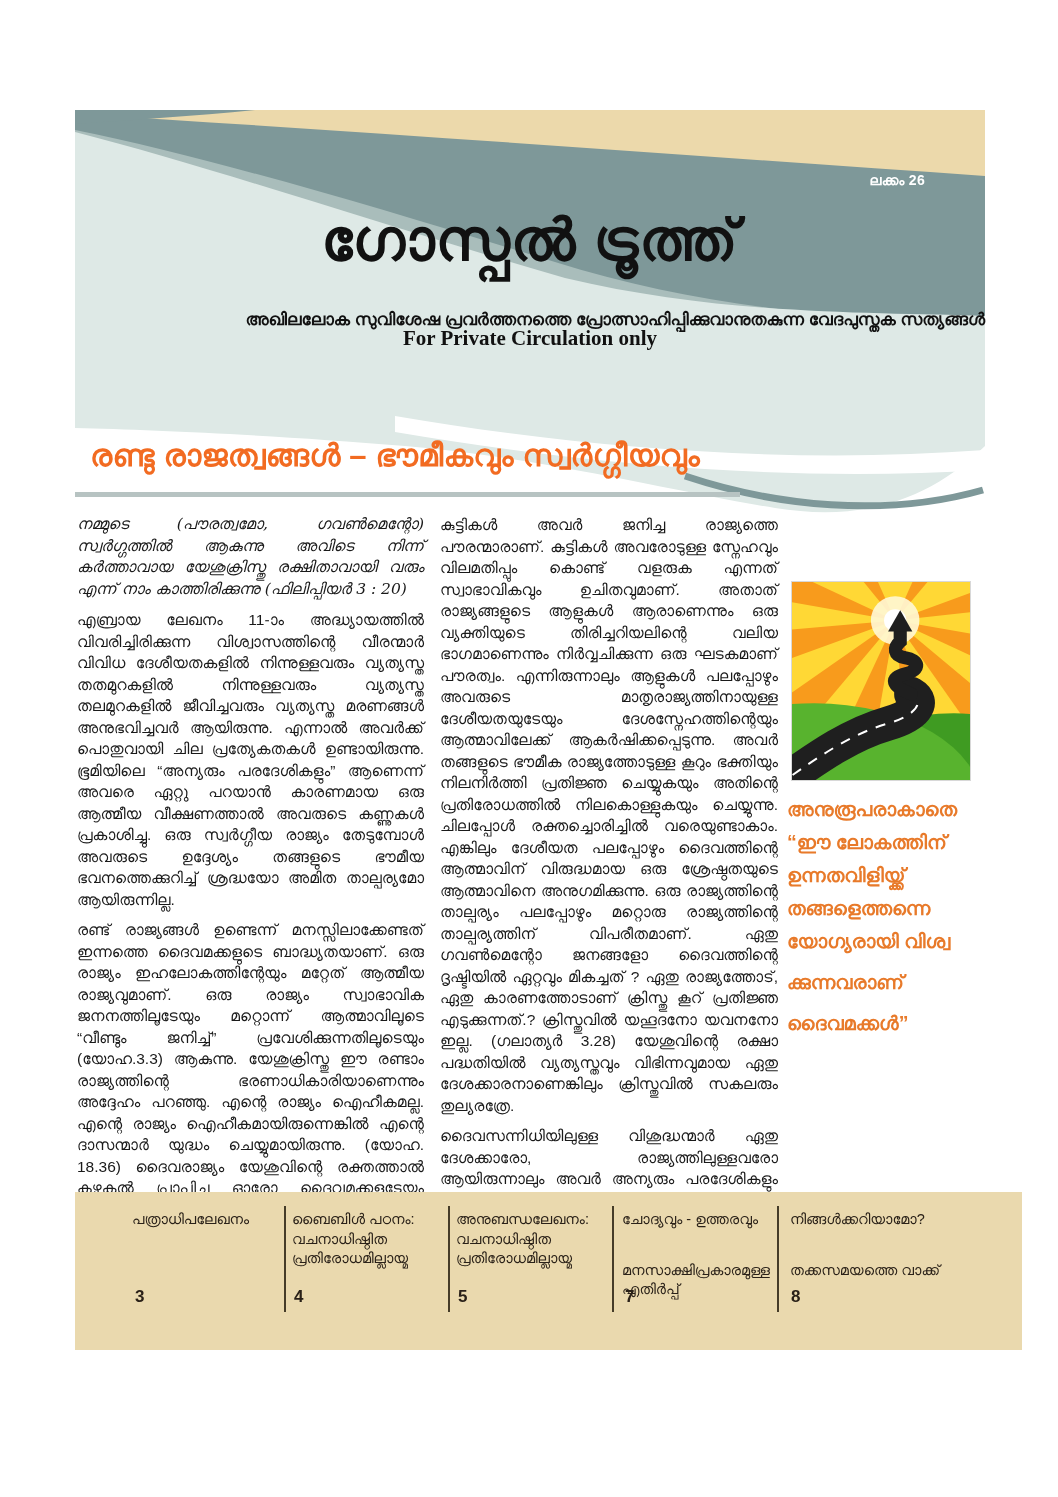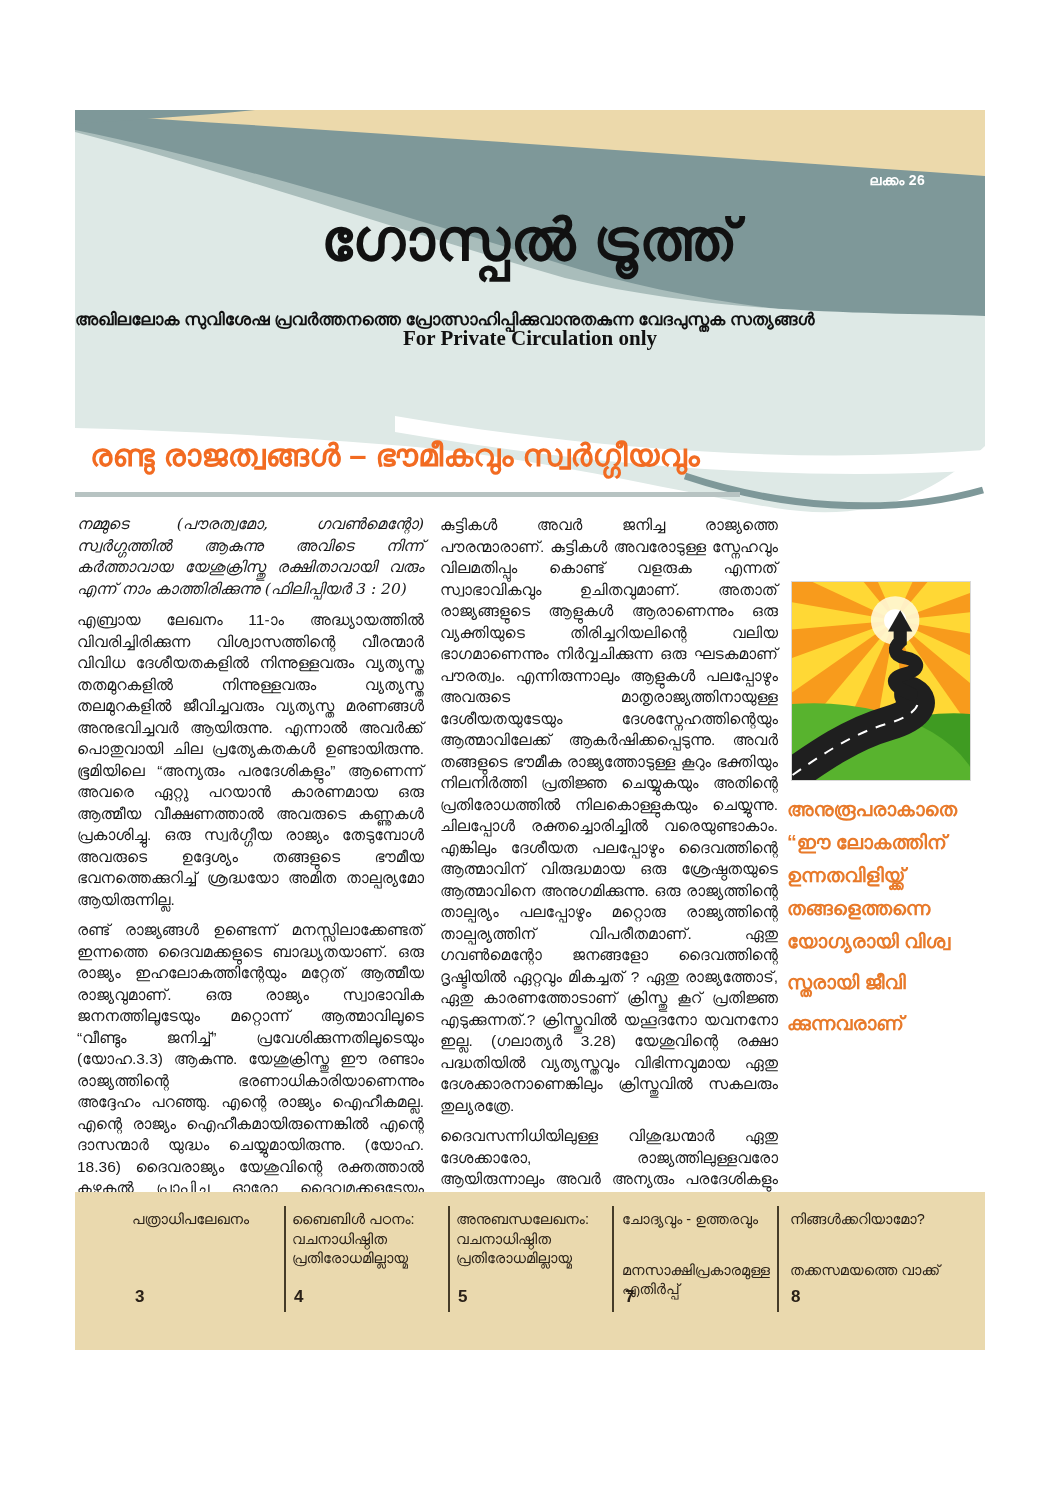--- a/index.html
+++ b/index.html
@@ -4,21 +4,21 @@
 <style>
   html,body{margin:0;padding:0;background:#fff;}
   .page{position:relative;width:1058px;height:1497px;background:#ffffff;overflow:hidden;
         font-family:"Liberation Sans",sans-serif;color:#1a1a1a;}
   
   .masthead{position:absolute;left:75px;top:110px;width:910px;height:410px;}
   .masthead svg{position:absolute;left:0;top:0;width:100%;height:100%;}
   .issue{position:absolute;top:62px;right:60px;color:#ffffff;font-weight:bold;font-size:14px;letter-spacing:.3px;}
   .m-title{position:absolute;left:0;top:96px;width:100%;text-align:center;margin:0;
            font-size:58px;font-weight:bold;color:#111;letter-spacing:1px;}
-  .m-sub{position:absolute;left:0;top:200px;width:100%;text-align:left;
+  .m-sub{position:absolute;left:0;top:200px;width:100%;text-align:right;
          font-size:17px;font-weight:bold;color:#111;}
   .m-circ{position:absolute;left:0;top:216px;width:100%;text-align:center;
           font-family:"Liberation Serif",serif;font-weight:bold;font-size:21px;color:#111;}
   
   .headline{position:absolute;left:90px;top:438px;margin:0;z-index:3;
             font-size:31px;font-weight:bold;color:#f26b21;letter-spacing:.2px;}
   .rule{position:absolute;left:75px;top:492px;width:665px;height:5px;background:#b7c3c2;z-index:3;}
   
   .col{position:absolute;top:514px;font-size:15.5px;line-height:21.5px;text-align:justify;z-index:3;}
   .col p{margin:0 0 9px 0;}
@@ -27,21 +27,21 @@
   .intro{font-family:"DejaVu Serif","Liberation Serif",serif;font-style:italic;font-size:15.5px;}
   
   .illus{position:absolute;left:791px;top:581px;width:178px;height:198px;z-index:3;
          border:1px solid #d8d8d8;background:#ffd835;}
   .illus svg{display:block;width:100%;height:100%;}
   .pullquote{position:absolute;left:787px;top:793px;width:205px;z-index:3;
              color:#e87a2a;font-weight:bold;font-size:19.5px;line-height:33px;}
   .pullquote span{display:block;}
   .pq-gap{margin-top:8px;}
   
-  .footer{position:absolute;left:75px;top:1192px;width:910px;height:158px;background:#ead9ae;z-index:3;}
+  .footer{position:absolute;left:75px;top:1192px;width:910px;height:158px;background:#ead9ae;z-index:3;padding-left:37px;}
   .f-col{position:absolute;top:18px;font-size:14.5px;line-height:19.5px;color:#2a2118;}
   .f-col span{display:block;}
   .f-gap{margin-top:31px;}
   .f-page{position:absolute;font-size:17px;font-weight:bold;color:#2a2118;}
   .f-div{position:absolute;top:14px;width:2px;height:106px;background:#463c28;}
 </style>
 </head>
 <body>
 
 <div class="page">
@@ -100,22 +100,22 @@
       <polygon points="107,28 95,49 119,49" fill="#1f1f1f"></polygon>
     </svg>
   </div>
 
   <div class="pullquote">
     <span>അനുരൂപരാകാതെ</span>
     <span>“ഈ ലോകത്തിന്</span>
     <span>ഉന്നതവിളിയ്ക്ക്</span>
     <span>തങ്ങളെത്തന്നെ</span>
     <span>യോഗ്യരായി വിശ്വ</span>
-    <span class="pq-gap">സ്തരായി ജീവി</span>
     <span class="pq-gap">ക്കുന്നവരാണ്</span>
+    <span class="pq-gap">ദൈവമക്കൾ”</span>
   </div>
 
   <div class="footer">
     <div class="f-col" style="left:57px;width:140px;">
       <span>പത്രാധിപലേഖനം</span>
     </div>
     <div class="f-page" style="left:60px;top:95px;">3</div>
 
     <div class="f-div" style="left:209px;"></div>
     <div class="f-col" style="left:217px;width:145px;">

